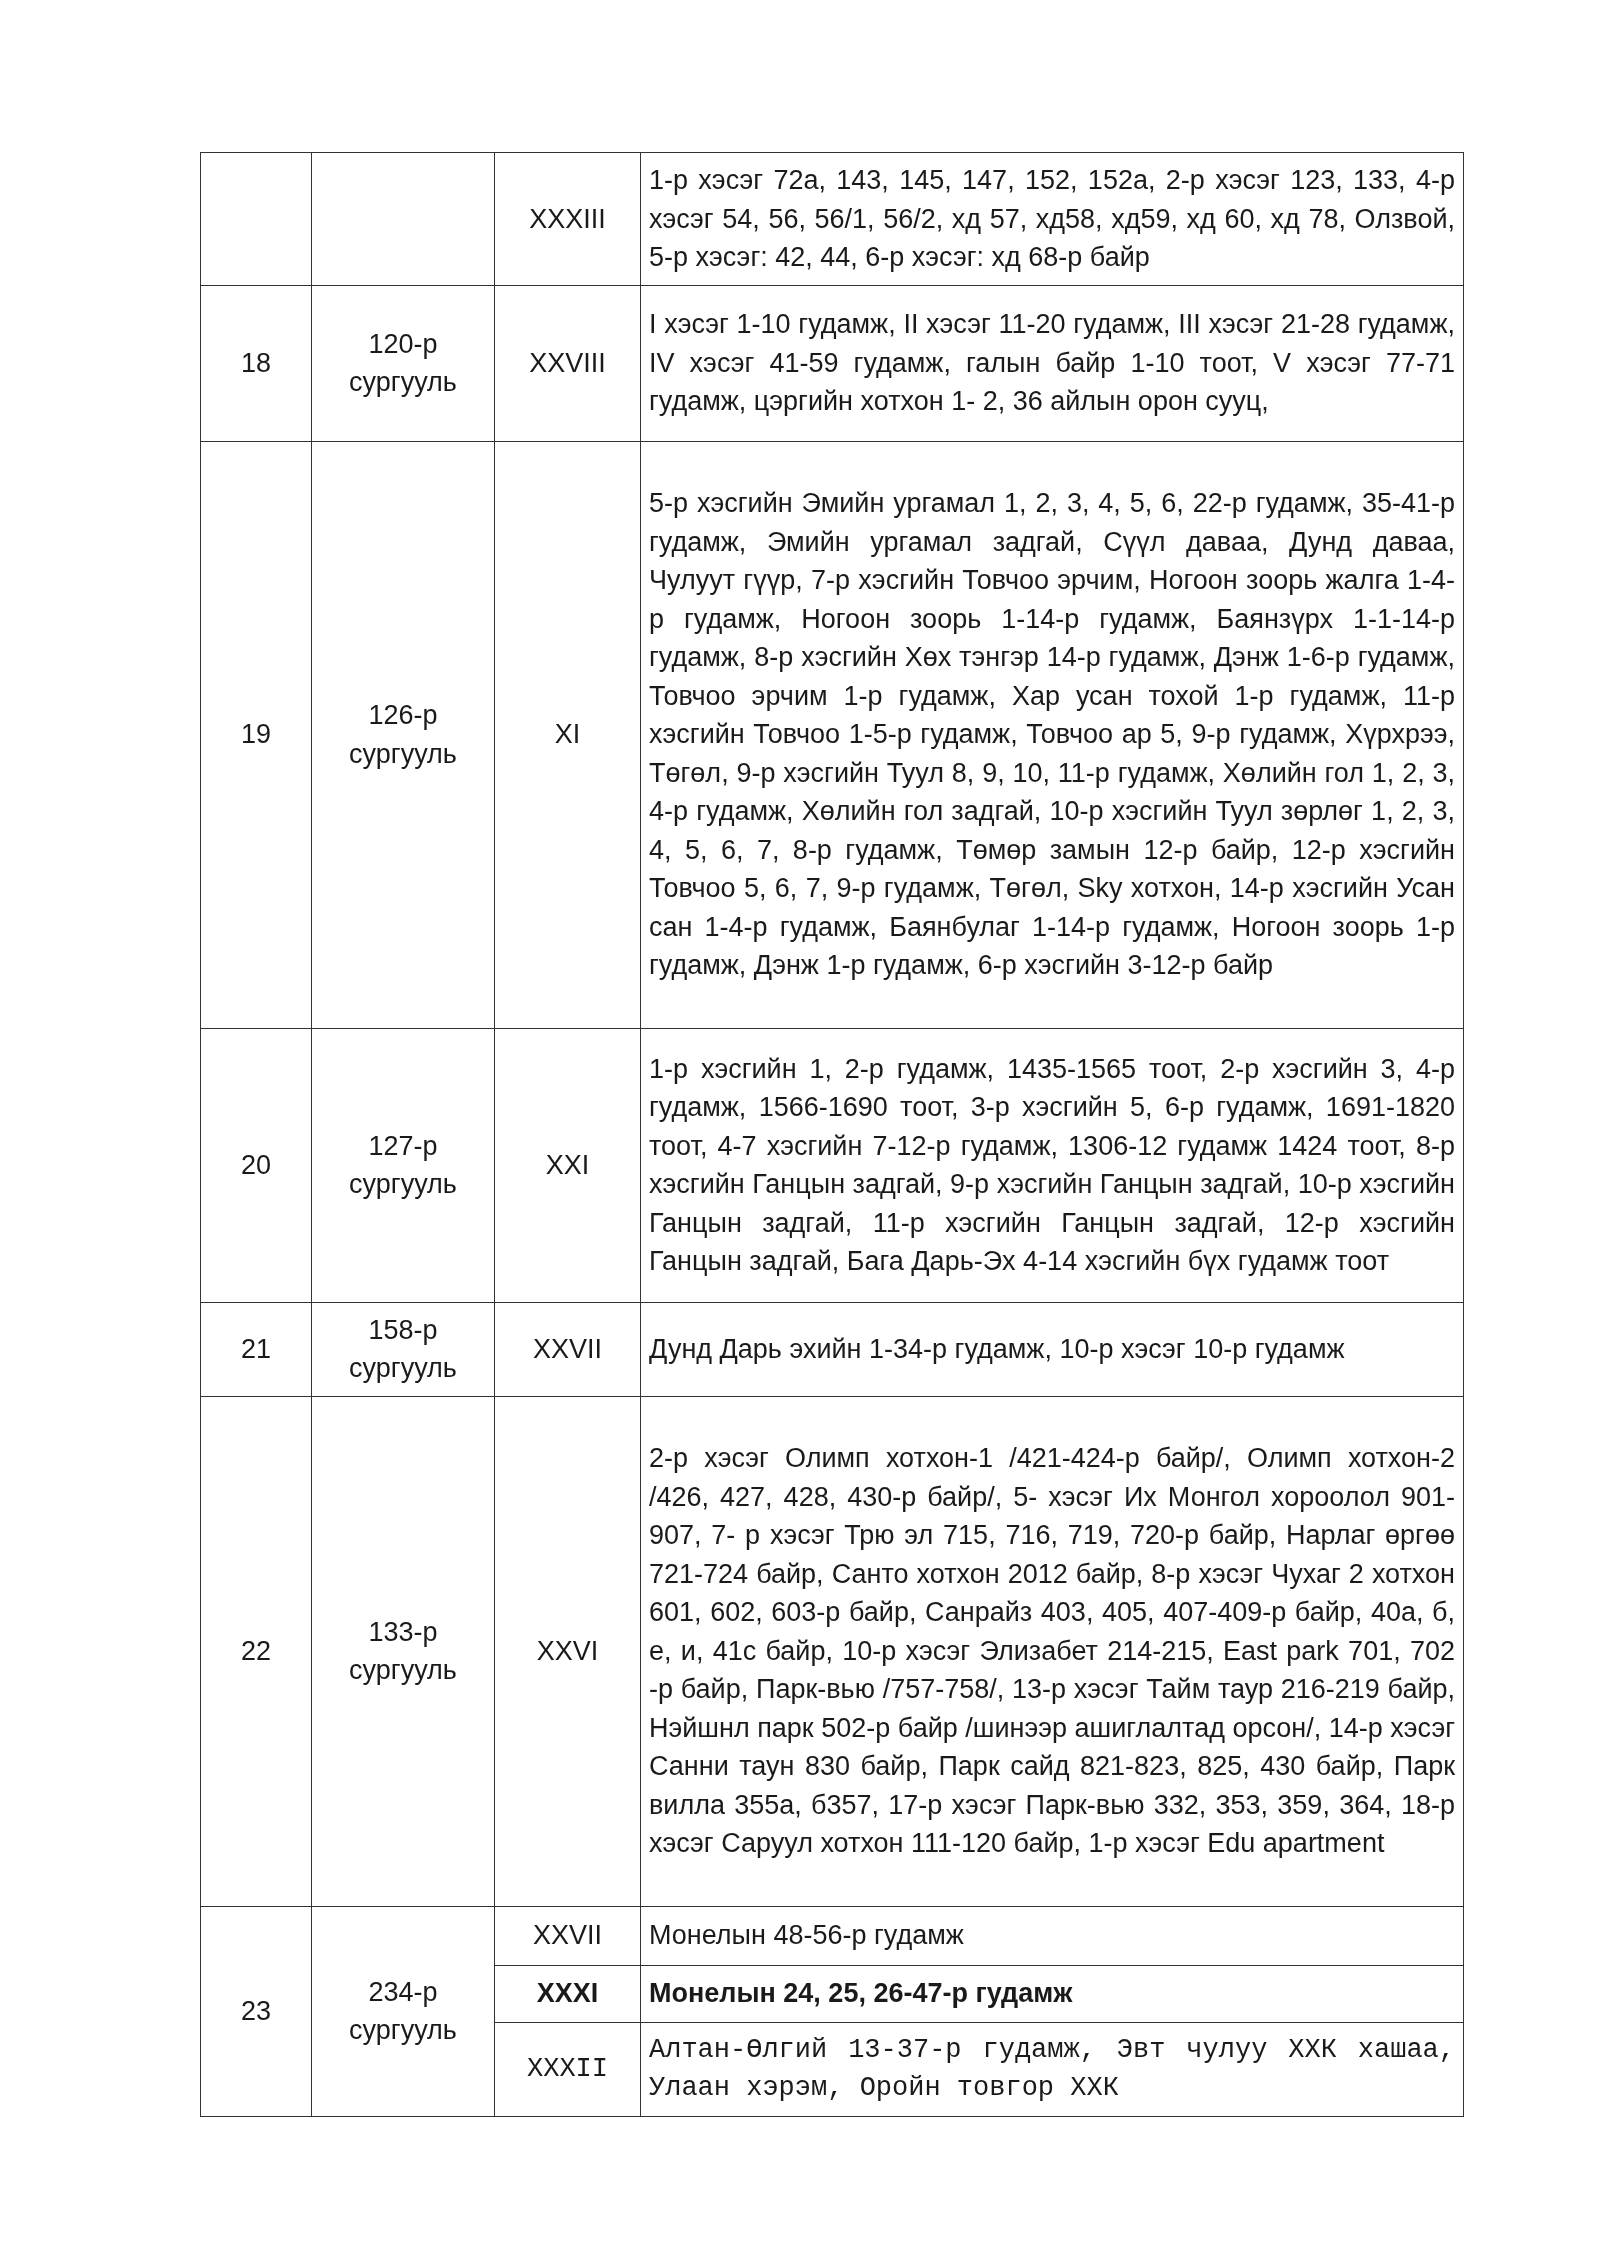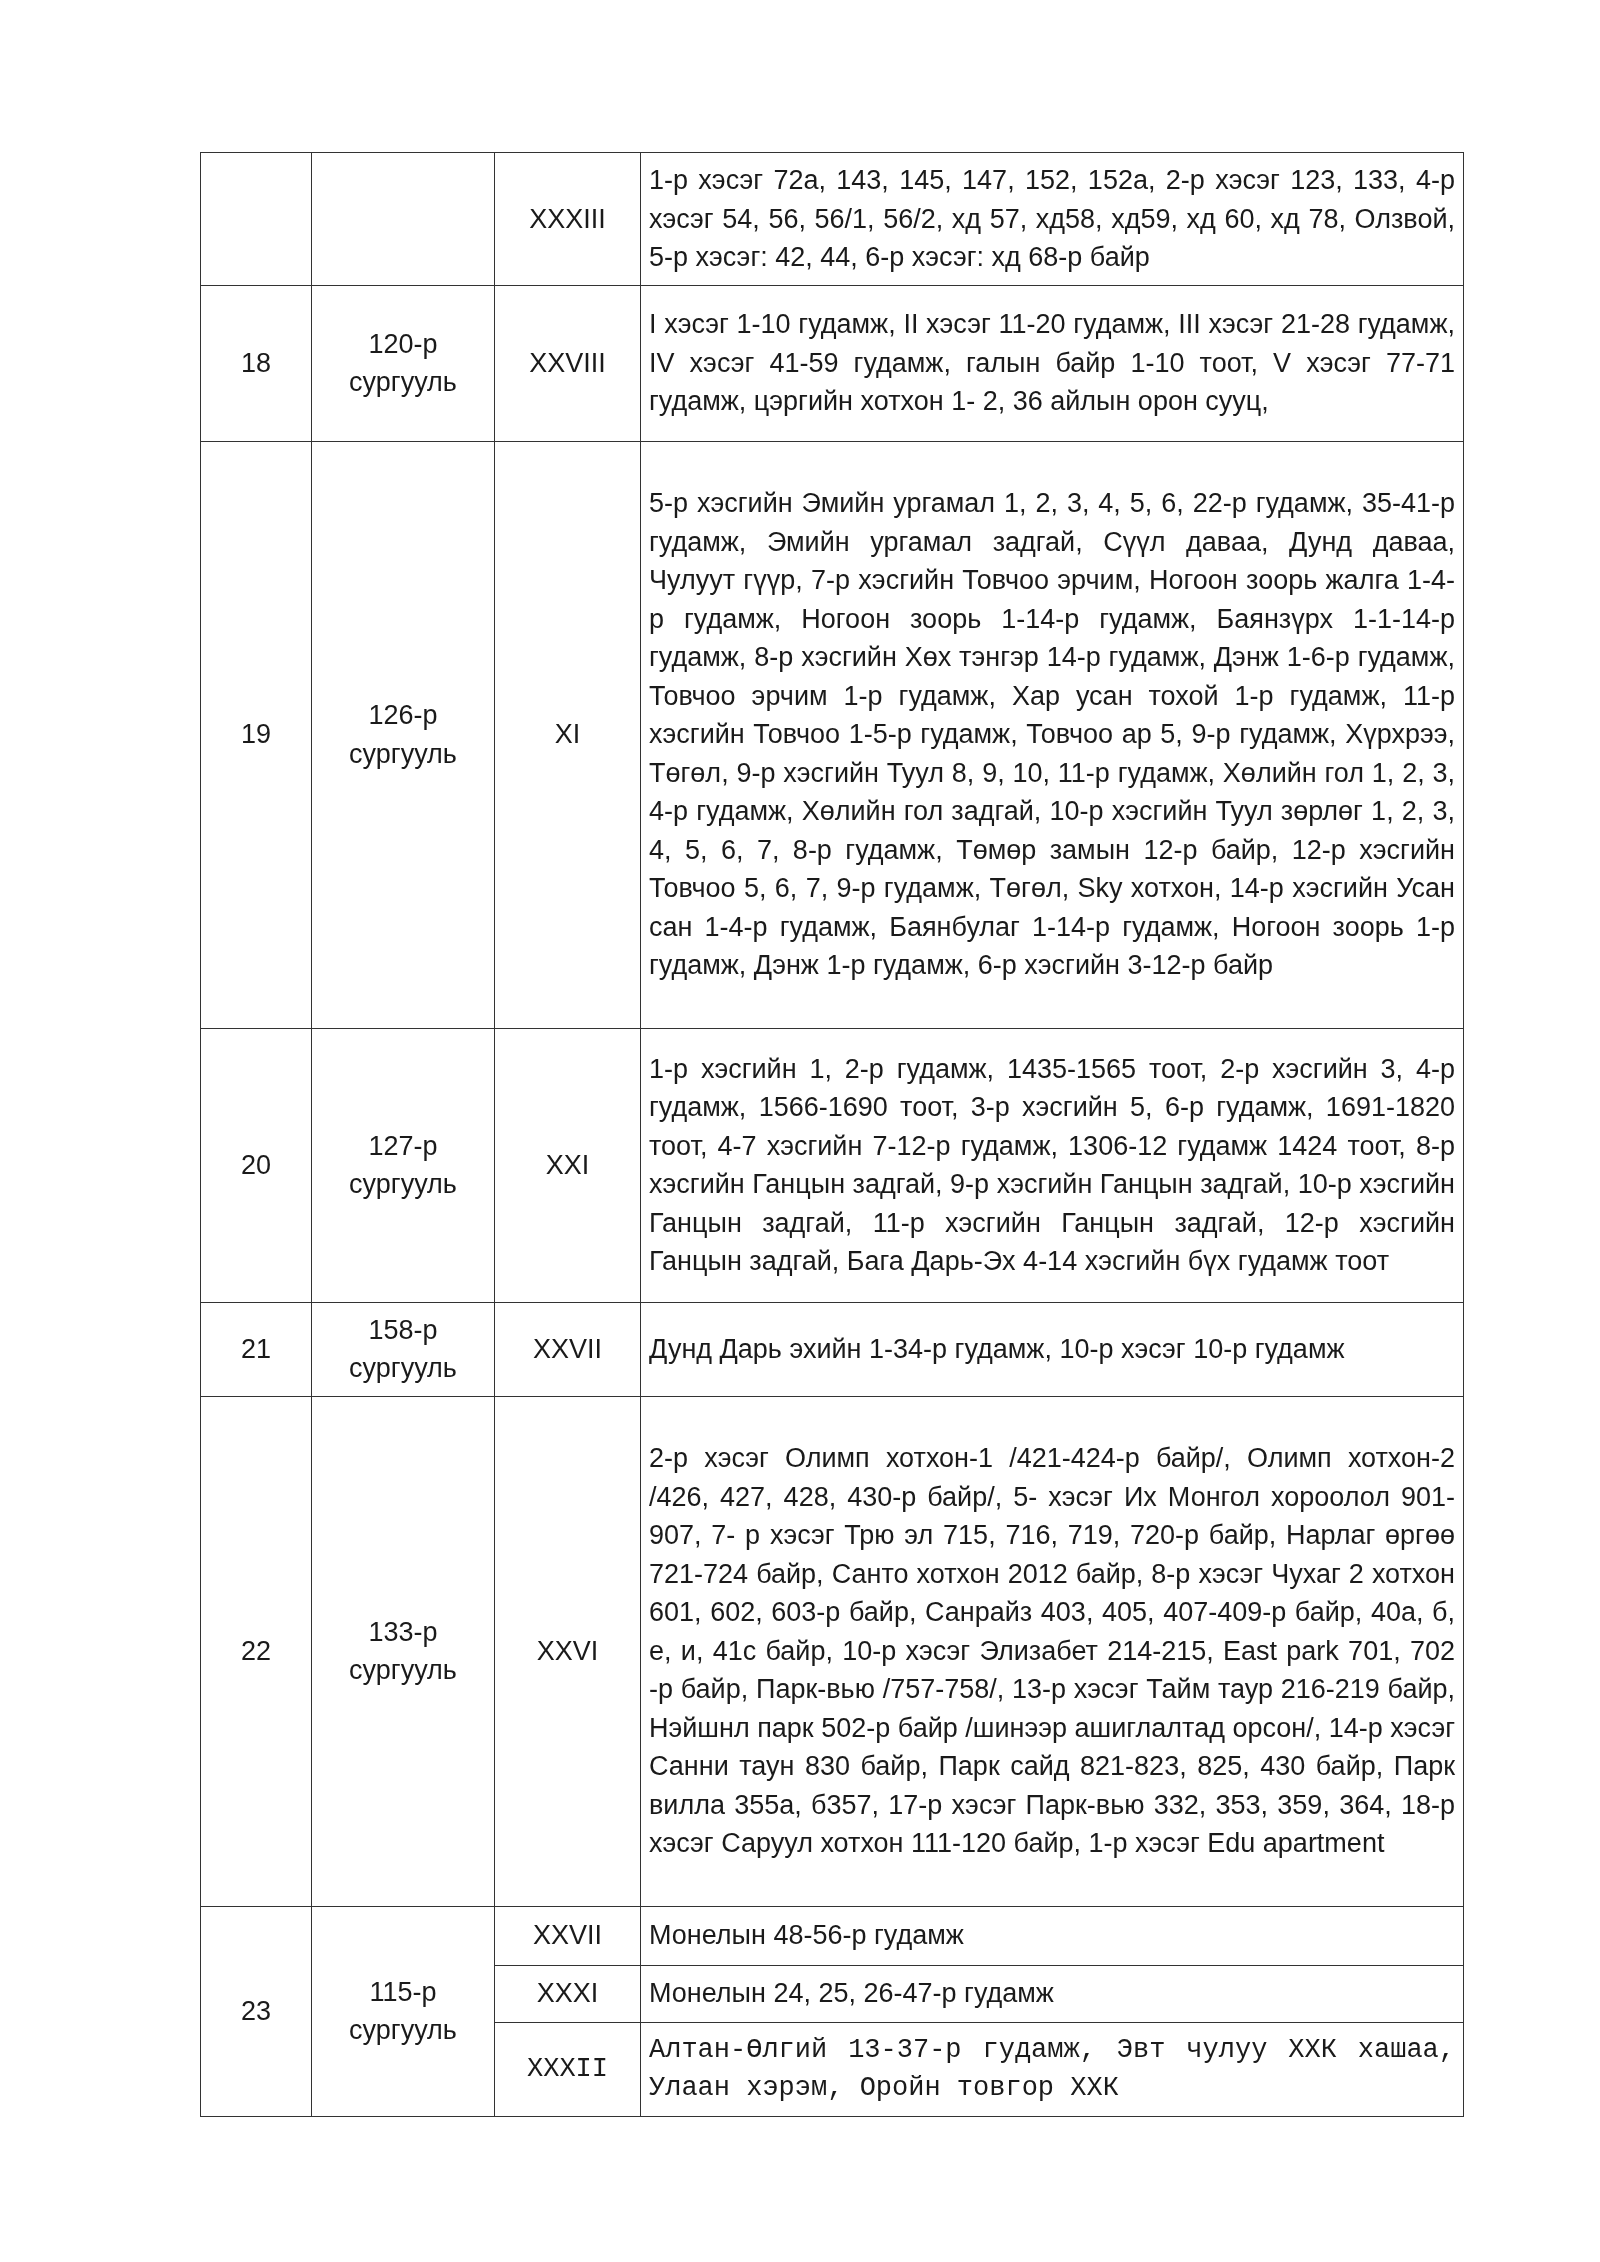--- a/index.html
+++ b/index.html
@@ -8,21 +8,21 @@
   table.doc { position:absolute; left:200px; top:152px; width:1263px;
               border-collapse:collapse; table-layout:fixed; }
   table.doc td { border:1.6px solid #333; padding:8px; vertical-align:middle;
                  font-size:27px; line-height:38.5px; }
   col.c1 { width:111px; } col.c2 { width:183px; } col.c3 { width:146px; } col.c4 { width:823px; }
   td.num, td.school, td.district { text-align:center; }
   td.school { line-height:36px; }
   td.addr { text-align:justify; padding:0 12px 0 11px; }
   .h1 { height:113px; } .h2 { height:156px; } .h3 { height:587px; }
   .h4 { height:274px; } .h5 { height:78px; } .h6 { height:510px; }
-  .h7 { height:59px; } .h8 { height:57px; } .h9 { height:74px;font-family:Liberation Mono, monospace; }
+  .h7 { height:59px; } .h8 { height:57px;font-weight:bold; } .h9 { height:74px;font-family:Liberation Mono, monospace; }
 </style>
 </head>
 <body>
 
 <table class="doc">
   <colgroup>
       <col class="c1">
       <col class="c2">
       <col class="c3">
       <col class="c4">
@@ -59,21 +59,21 @@
       <td class="addr">Дунд Дарь эхийн 1-34-р гудамж, 10-р хэсэг 10-р гудамж</td>
     </tr>
     <tr class="h6">
       <td class="num">22</td>
       <td class="school">133-р сургууль</td>
       <td class="district">XXVI</td>
       <td class="addr">2-р хэсэг Олимп хотхон-1 /421-424-р байр/, Олимп хотхон-2 /426, 427, 428, 430-р байр/, 5- хэсэг Их Монгол хороолол 901-907, 7- р хэсэг Трю эл 715, 716, 719, 720-р байр, Нарлаг өргөө 721-724 байр, Санто хотхон 2012 байр, 8-р хэсэг Чухаг 2 хотхон 601, 602, 603-р байр, Санрайз 403, 405, 407-409-р байр, 40а, б, е, и, 41с байр, 10-р хэсэг Элизабет 214-215, East park 701, 702 -р байр, Парк-вью /757-758/, 13-р хэсэг Тайм таур 216-219 байр, Нэйшнл парк 502-р байр /шинээр ашиглалтад орсон/, 14-р хэсэг Санни таун 830 байр, Парк сайд 821-823, 825, 430 байр, Парк вилла 355а, б357, 17-р хэсэг Парк-вью 332, 353, 359, 364, 18-р хэсэг Саруул хотхон 111-120 байр, 1-р хэсэг Edu apartment</td>
     </tr>
     <tr class="h7">
       <td class="num" rowspan="3">23</td>
-      <td class="school" rowspan="3">115-р сургууль</td>
+      <td class="school" rowspan="3">234-р сургууль</td>
       <td class="district">XXVII</td>
       <td class="addr">Монелын 48-56-р гудамж</td>
     </tr>
     <tr class="h8">
       <td class="district">XXXI</td>
       <td class="addr">Монелын 24, 25, 26-47-р гудамж</td>
     </tr>
     <tr class="h9">
       <td class="district">XXXII</td>
       <td class="addr">Алтан-Өлгий 13-37-р гудамж, Эвт чулуу ХХК хашаа, Улаан хэрэм, Оройн товгор ХХК</td>

